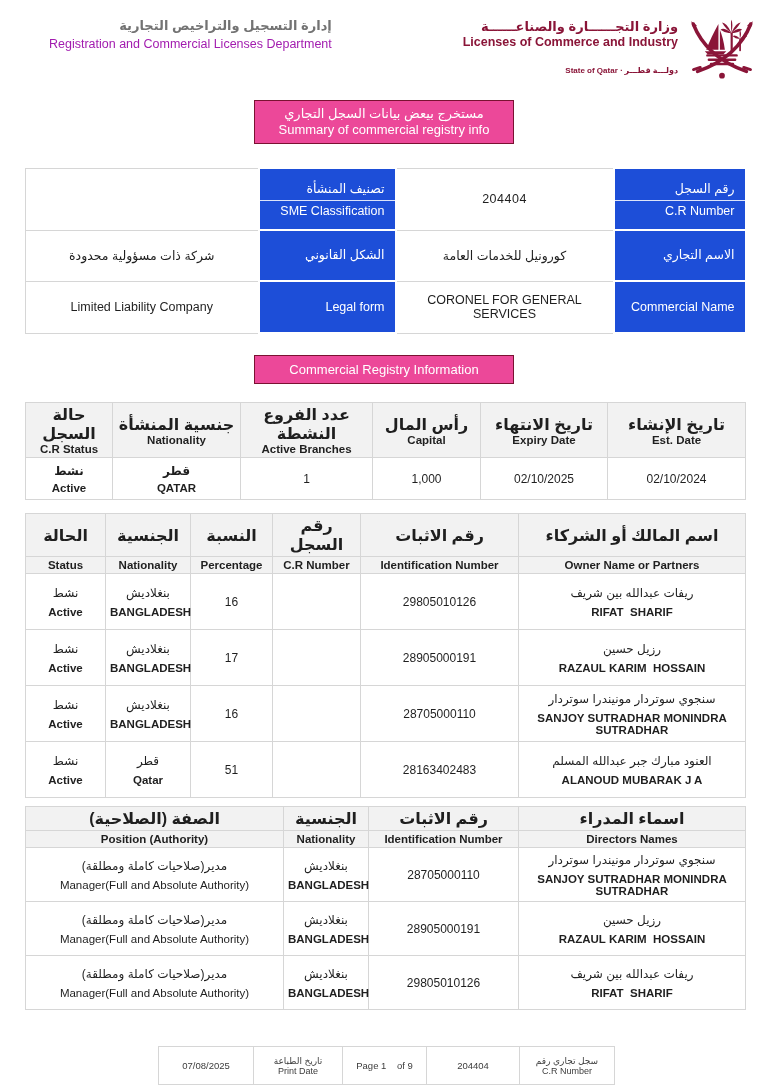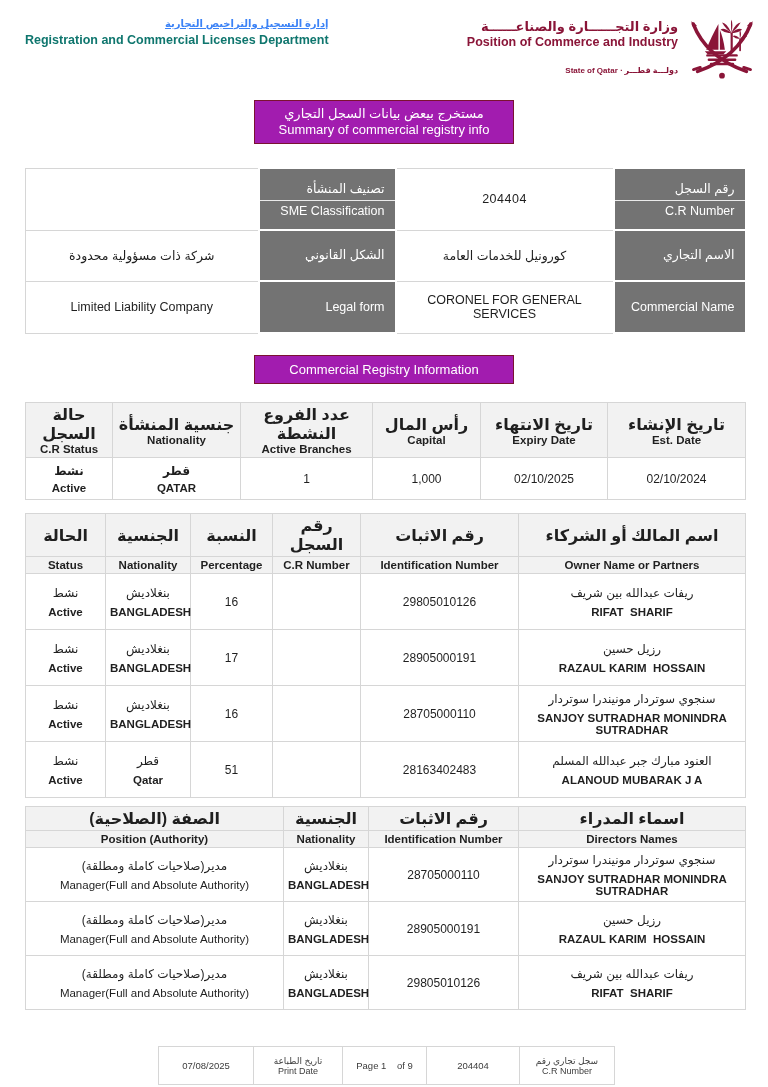--- a/index.html
+++ b/index.html
@@ -9,51 +9,51 @@
     font-family: "Liberation Sans", "DejaVu Sans", sans-serif;
     color: #1f1f1f;
     position: relative;
     overflow: hidden;
   }
   .page { width:768px; height:1087px; position:relative; }
 
   
   .top-header { display:flex; justify-content:space-between; align-items:flex-start; padding:14px 10px 0 25px; }
   .dept-block { text-align:right; margin-top:4px; }
-  .dept-ar { color:#3b82f6; font-size:10px; font-weight:bold; direction:rtl;text-decoration:underline; }
-  .dept-en { color:#0f766e; font-size:12.5px; font-weight:bold; margin-top:4px; }
+  .dept-ar { color:#737373; font-size:13px; font-weight:bold; direction:rtl; }
+  .dept-en { color:#a21caf; font-size:12.5px; font-weight:normal; margin-top:4px;margin-left:24px; }
   .ministry-block { display:flex; align-items:center; gap:8px; }
   .ministry-text { text-align:right; }
   .ministry-ar { color:#8A1538; font-size:13px; font-weight:bold; direction:rtl; }
   .ministry-en { color:#8A1538; font-size:12.5px; font-weight:bold; margin-top:1px; }
   .state-line { color:#8A1538; font-size:8px; font-weight:bold; margin-top:17px; }
   .emblem { width:72px; height:66px; flex:none; }
 
   
   .banner-wrap { text-align:center; }
   .banner {
-    display:inline-block; background:#a21caf; color:#fff;
+    display:inline-block; background:#ec4899; color:#fff;
     padding:5px 16px 6px; min-width:260px;
     border:1px solid #7a1232;
   }
   .banner .b-ar { font-size:13px; direction:rtl; }
   .banner .b-en { font-size:13px; margin-top:1px; }
   .banner1-wrap { margin-top:20px; }
   .banner2-wrap { margin-top:21px; }
 
   
   table { border-collapse:collapse; table-layout:fixed; }
   .doc-table { width:720px; margin:0 23px 0 25px; }
   .doc-table td, .doc-table th { border:1px solid #d6d6d6; font-weight:normal; }
 
   
   .summary-table { margin-top:23px; }
   .summary-table td { text-align:center; vertical-align:middle; font-size:12.5px; padding:3px 6px; }
   .summary-table td.mlabel {
-    background:#737373; color:#fff; border:2px solid #ffffff;
+    background:#1d4ed8; color:#fff; border:2px solid #ffffff;
     text-align:right; padding:4px 10px; font-size:12.5px;
   }
   .mlabel .lbl-ar { direction:rtl; padding-bottom:3px; }
   .mlabel .lbl-ar.sep { border-bottom:1px solid rgba(255,255,255,.85); margin:0 -10px; padding:0 10px 4px; }
   .mlabel .lbl-en { padding-top:3px; }
   .big-num { font-size:17px; font-weight:bold; letter-spacing:.5px; }
   .val-ar { direction:rtl; }
   .val-en-bold { font-weight:bold; font-size:12px; }
 
   
@@ -89,21 +89,21 @@
 <div class="page">
 
   <div class="top-header">
     <div class="dept-block">
       <div class="dept-ar">إدارة التسجيل والتراخيص التجارية</div>
       <div class="dept-en">Registration and Commercial Licenses Department</div>
     </div>
     <div class="ministry-block">
       <div class="ministry-text">
         <div class="ministry-ar">وزارة التجــــــارة والصناعــــــة</div>
-        <div class="ministry-en">Position of Commerce and Industry</div>
+        <div class="ministry-en">Licenses of Commerce and Industry</div>
         <div class="state-line" dir="ltr">State of Qatar ∙ دولـــة قطـــر</div>
       </div>
       <svg class="emblem" viewBox="0 0 100 92" aria-hidden="true">
         <g fill="none" stroke="#8A1538" stroke-width="5" stroke-linecap="round">
           <path d="M10 14 Q 28 60 84 80"></path>
           <path d="M90 14 Q 72 60 16 80"></path>
         </g>
         <g fill="#8A1538">
           <path d="M7 10 l8 6 -5 4 z"></path>
           <path d="M93 10 l-8 6 5 4 z"></path>

